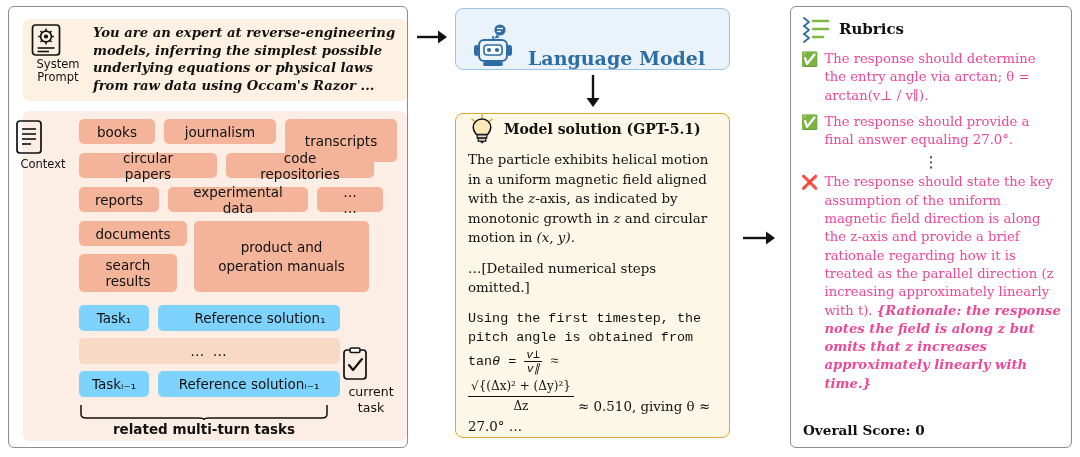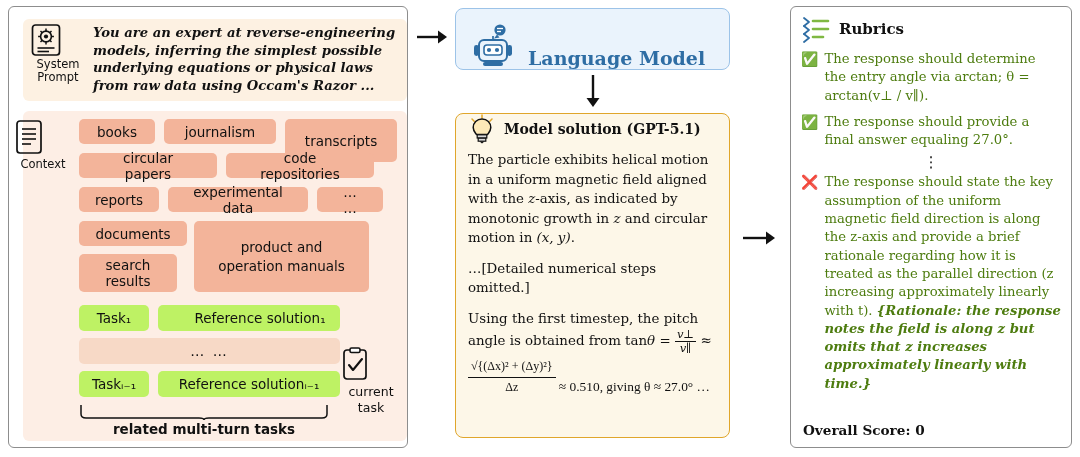--- a/index.html
+++ b/index.html
@@ -55,21 +55,21 @@
     display: flex; align-items: center; justify-content: center;
     text-align: center; padding: 2px 24px;
   }
 
   .row-chips { position: absolute; display: flex; gap: 9px; }
 
   .task-row {
     position: absolute; display: flex; gap: 9px; align-items: center;
   }
   .chip-wide {
-    background: #bef264; border-radius: 5px; color: #111;
+    background: #7dd3fc; border-radius: 5px; color: #111;
     font-size: 13.5px; font-family: "DejaVu Sans", sans-serif;
     display: flex; align-items: center; justify-content: center;
     padding: 3px 10px;
   }
 
   .ellipsis-bar {
     position: absolute; background: #f7d9c6; border-radius: 5px;
     display: flex; align-items: center; justify-content: center;
     color: #111; font-size: 14px; letter-spacing: 2px;
     font-family: "DejaVu Sans", sans-serif;
@@ -141,21 +141,21 @@
     display: flex; align-items: center; gap: 8px; margin-bottom: 7px;
   }
   #rubrics-title {
     font-size: 15px; font-weight: bold; color: #111;
     font-family: "DejaVu Serif", serif;
   }
   .rubric-item {
     display: flex; gap: 6px; margin-bottom: 8px;
   }
   .rubric-mark { font-size: 14px; line-height: 18px; flex: none; }
-  .rubric-text { font-size: 13.2px; line-height: 18.3px; color: #4d7c0f; }
+  .rubric-text { font-size: 13.2px; line-height: 18.3px; color: #ec4899; }
   .vdots {
     text-align: center; font-size: 15px; line-height: 10px;
     color: #111; margin: 1px 0 6px 0; letter-spacing: 0; width: 100%;
   }
   .rationale { font-style: italic; font-weight: bold; }
   #overall-score {
     position: absolute; left: 12px; bottom: 9px;
     font-size: 13.6px; font-weight: bold; color: #111;
   }
 
@@ -319,23 +319,23 @@
         <path d="M11.6 27.6 L16.4 27.6 L14 29.6 Z" fill="#111"></path>
       </svg>
     </span>
     <span id="solution-title">Model solution (GPT-5.1)</span>
   </div>
 
   <p class="sol-p"><span>The particle exhibits helical motion in a uniform magnetic field aligned with the </span><span class="it">z</span><span>-axis, as indicated by monotonic growth in </span><span class="it">z</span><span> and circular motion in </span><span class="it">(x, y)</span><span>.</span></p>
 
   <p class="sol-p">…[Detailed numerical steps omitted.]</p>
 
-  <p class="sol-p" style="margin-bottom:2px;"><span>Using the first timestep, the pitch angle is obtained from tan</span><span class="it">θ</span><span> = </span><span class="frac"><span class="num it">v⊥</span><span class="den it">v∥</span></span><span> ≈</span></p>
-
-  <p class="sol-p" style="margin-bottom:0;font-family:Liberation Serif, serif;"><span class="bigfrac"><span class="num">√{(Δx)² + (Δy)²}</span><span class="den">Δz</span></span><span> ≈ 0.510, giving θ ≈ 27.0° …</span></p>
+  <p class="sol-p" style="margin-bottom:2px;font-family:Liberation Mono, monospace;"><span>Using the first timestep, the pitch angle is obtained from tan</span><span class="it">θ</span><span> = </span><span class="frac"><span class="num it">v⊥</span><span class="den it">v∥</span></span><span> ≈</span></p>
+
+  <p class="sol-p" style="margin-bottom:0;"><span class="bigfrac"><span class="num">√{(Δx)² + (Δy)²}</span><span class="den">Δz</span></span><span> ≈ 0.510, giving θ ≈ 27.0° …</span></p>
 </div>
 
 <div class="arrow" style="left:742px; top:228px;">
   <svg width="34" height="20" viewBox="0 0 34 20">
     <line x1="1" y1="10" x2="25" y2="10" stroke="#111" stroke-width="2.4"></line>
     <path d="M24 3.5 L33 10 L24 16.5 Z" fill="#111"></path>
   </svg>
 </div>
 
 <div id="right-panel">

